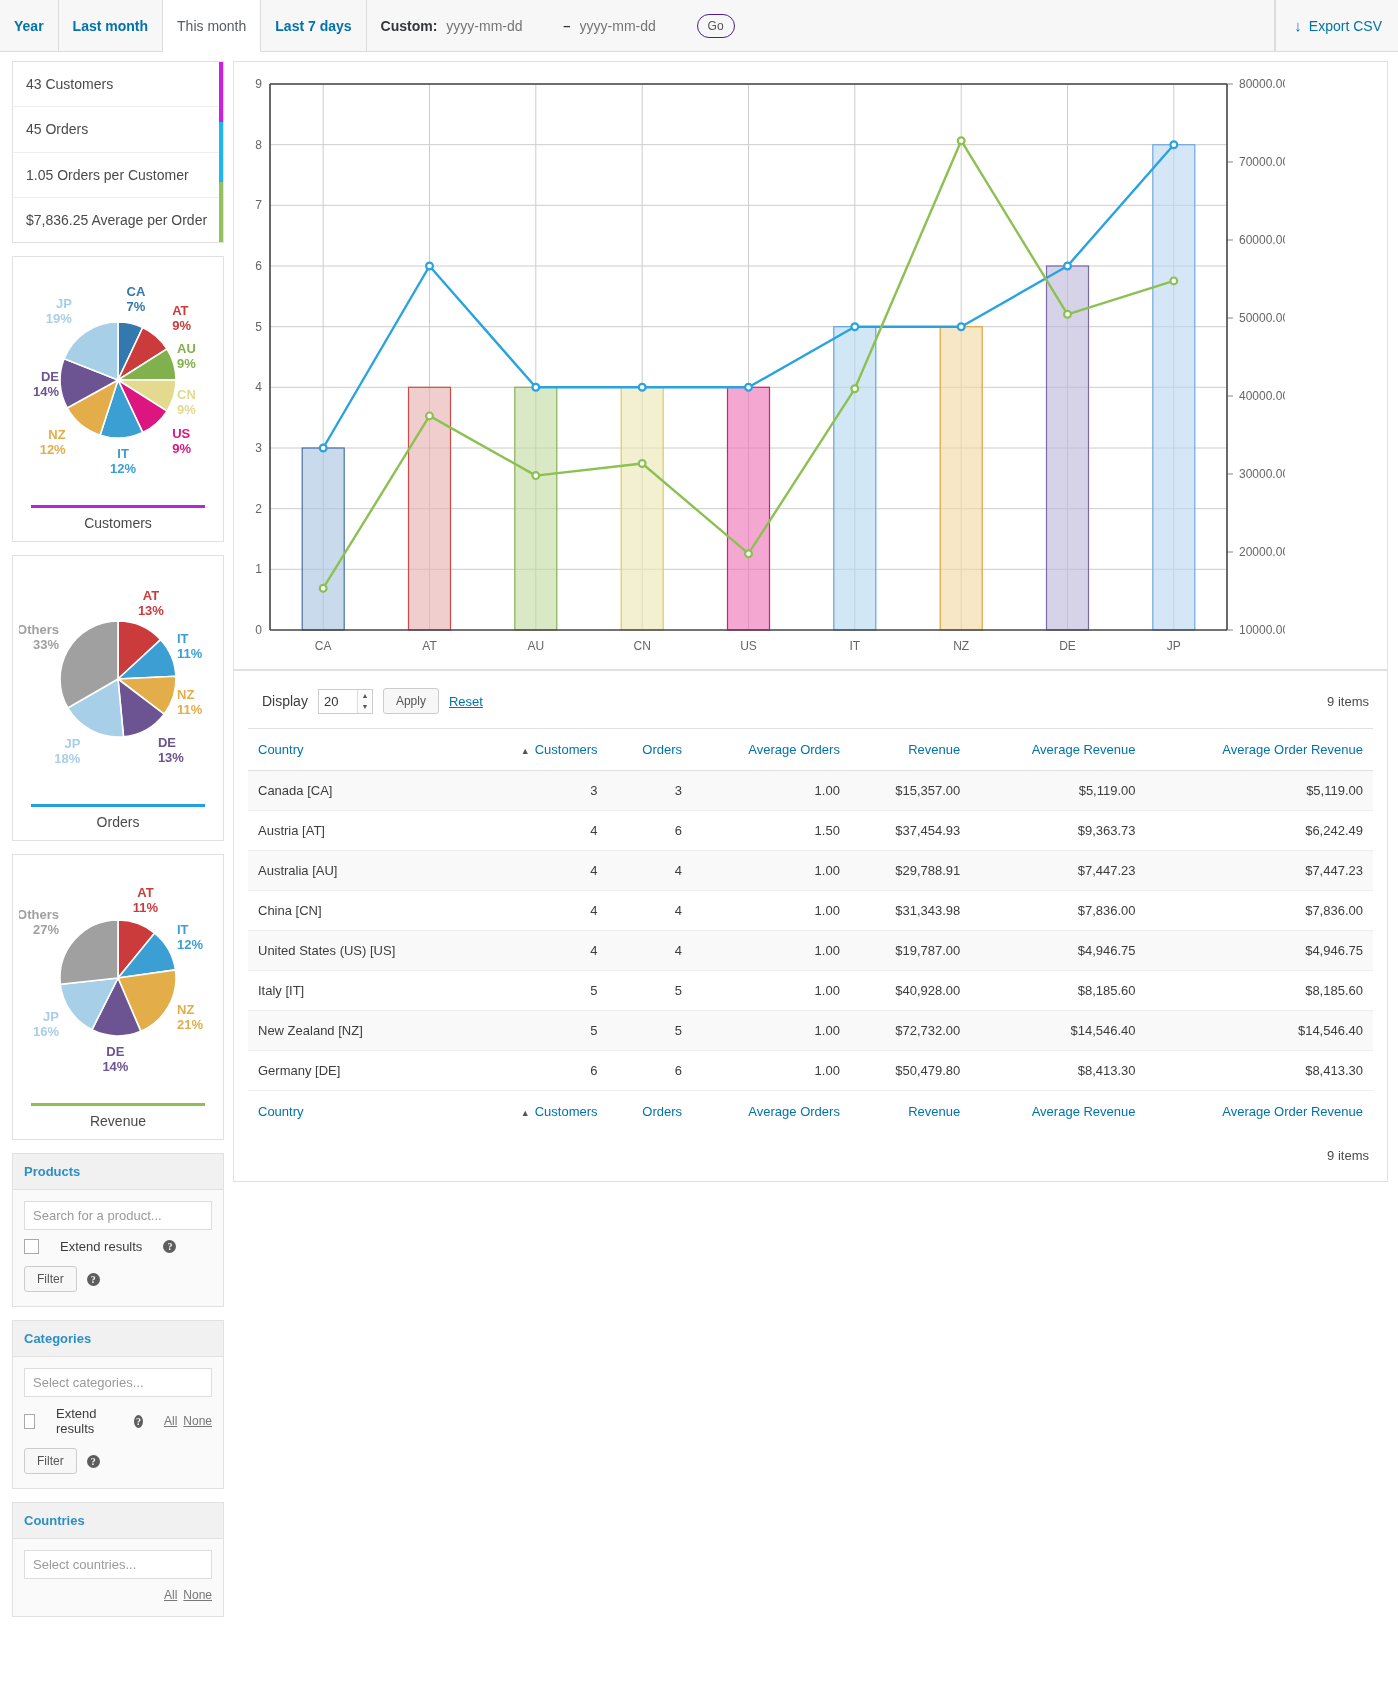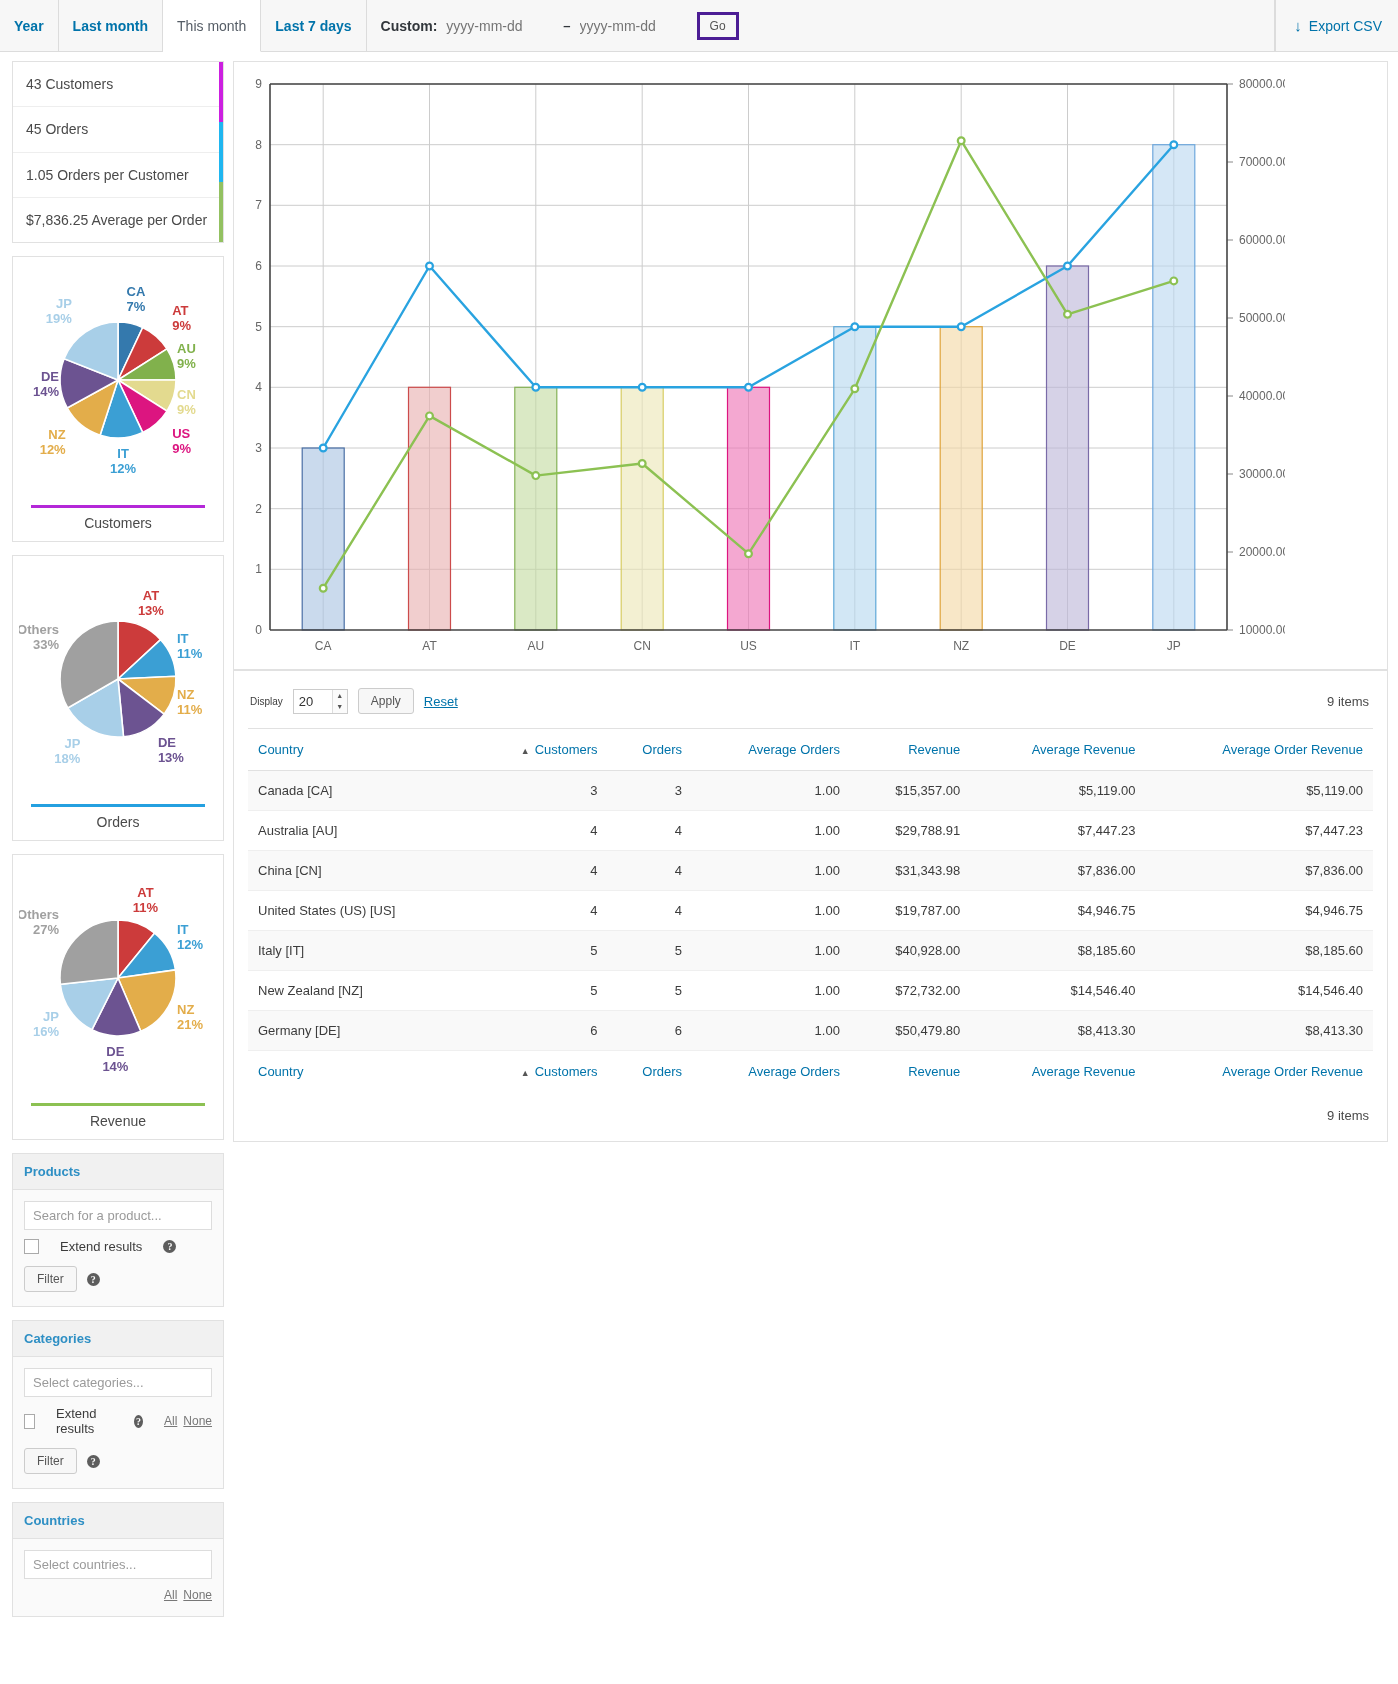--- a/index.html
+++ b/index.html
@@ -53,22 +53,22 @@
     font-size: 14px; color: #8f8f8f;
     width: 108px; padding: 2px 0;
     outline: none;
   }
   .dash { color:#32373c; font-weight:bold; }
   .gobtn {
     font-family: "Liberation Sans", sans-serif;
     font-size: 12px;
     padding: 4px 10px;
     background: #f7f7f7;
-    border: 3px solid #4c1d95;
-    border-radius: 0;
+    border: 1px solid #4c1d95;
+    border-radius: 12px;
     color: #555;
     cursor: pointer;
   }
   .exportwrap {
     display:flex; align-items:center; gap:7px;
     padding: 0 16px 0 18px;
     color:#0073aa; font-size:14px; cursor:pointer;
     border-left: 1px solid #dcdcdc;
   }
   .arrow-down-icon { font-size: 15px; line-height:1; }
@@ -149,21 +149,21 @@
     font-size: 12px; padding: 5px 12px;
     background: #f7f7f7; border: 1px solid #ccc; border-radius: 3px;
     color: #555; cursor: pointer;
   }
 
   
   .chartpanel { border: 1px solid #e1e1e1; background:#fff; padding: 10px 8px 6px 8px; }
   
   .tablepanel { border: 1px solid #e1e1e1; background:#fff; padding: 14px 14px 18px 14px; }
   .tabletoolbar { display:flex; align-items:center; gap:10px; padding: 3px 0 14px 2px; }
-  .tabletoolbar .lbl { font-size: 10px; color:#3c3c3c; }
+  .tabletoolbar .lbl { font-size: 14px; color:#3c3c3c;margin-left:12px; }
   .numwrap { display:flex; align-items:stretch; border:1px solid #ccc; background:#fff; }
   .numwrap input {
     border:none; outline:none; width: 38px; padding: 4px 5px;
     font-family:"Liberation Sans", sans-serif; font-size:13px; color:#333;
   }
   .spinner { width: 15px; border-left:1px solid #ddd; display:flex; flex-direction:column; background:#fbfbfb; cursor:pointer;}
   .spinner div { flex:1; display:flex; align-items:center; justify-content:center; font-size:7px; color:#555; }
   .resetlink { color:#0073aa; text-decoration: underline; font-size:13px; cursor:pointer; }
   .itemscount { margin-left:auto; font-size:13px; color:#4a4a4a; padding-right:4px; }
 
@@ -482,20 +482,29 @@
             <tr>
               <td class="c-left">Canada [CA]</td>
               <td class="c-right">3</td>
               <td class="c-right">3</td>
               <td class="c-right">1.00</td>
               <td class="c-right">$15,357.00</td>
               <td class="c-right">$5,119.00</td>
               <td class="c-right">$5,119.00</td>
             </tr>
             <tr>
+              <td class="c-left">Austria [AT]</td>
+              <td class="c-right">4</td>
+              <td class="c-right">6</td>
+              <td class="c-right">1.50</td>
+              <td class="c-right">$37,454.93</td>
+              <td class="c-right">$9,363.73</td>
+              <td class="c-right">$6,242.49</td>
+            </tr>
+            <tr>
               <td class="c-left">Australia [AU]</td>
               <td class="c-right">4</td>
               <td class="c-right">4</td>
               <td class="c-right">1.00</td>
               <td class="c-right">$29,788.91</td>
               <td class="c-right">$7,447.23</td>
               <td class="c-right">$7,447.23</td>
             </tr>
             <tr>
               <td class="c-left">China [CN]</td>

